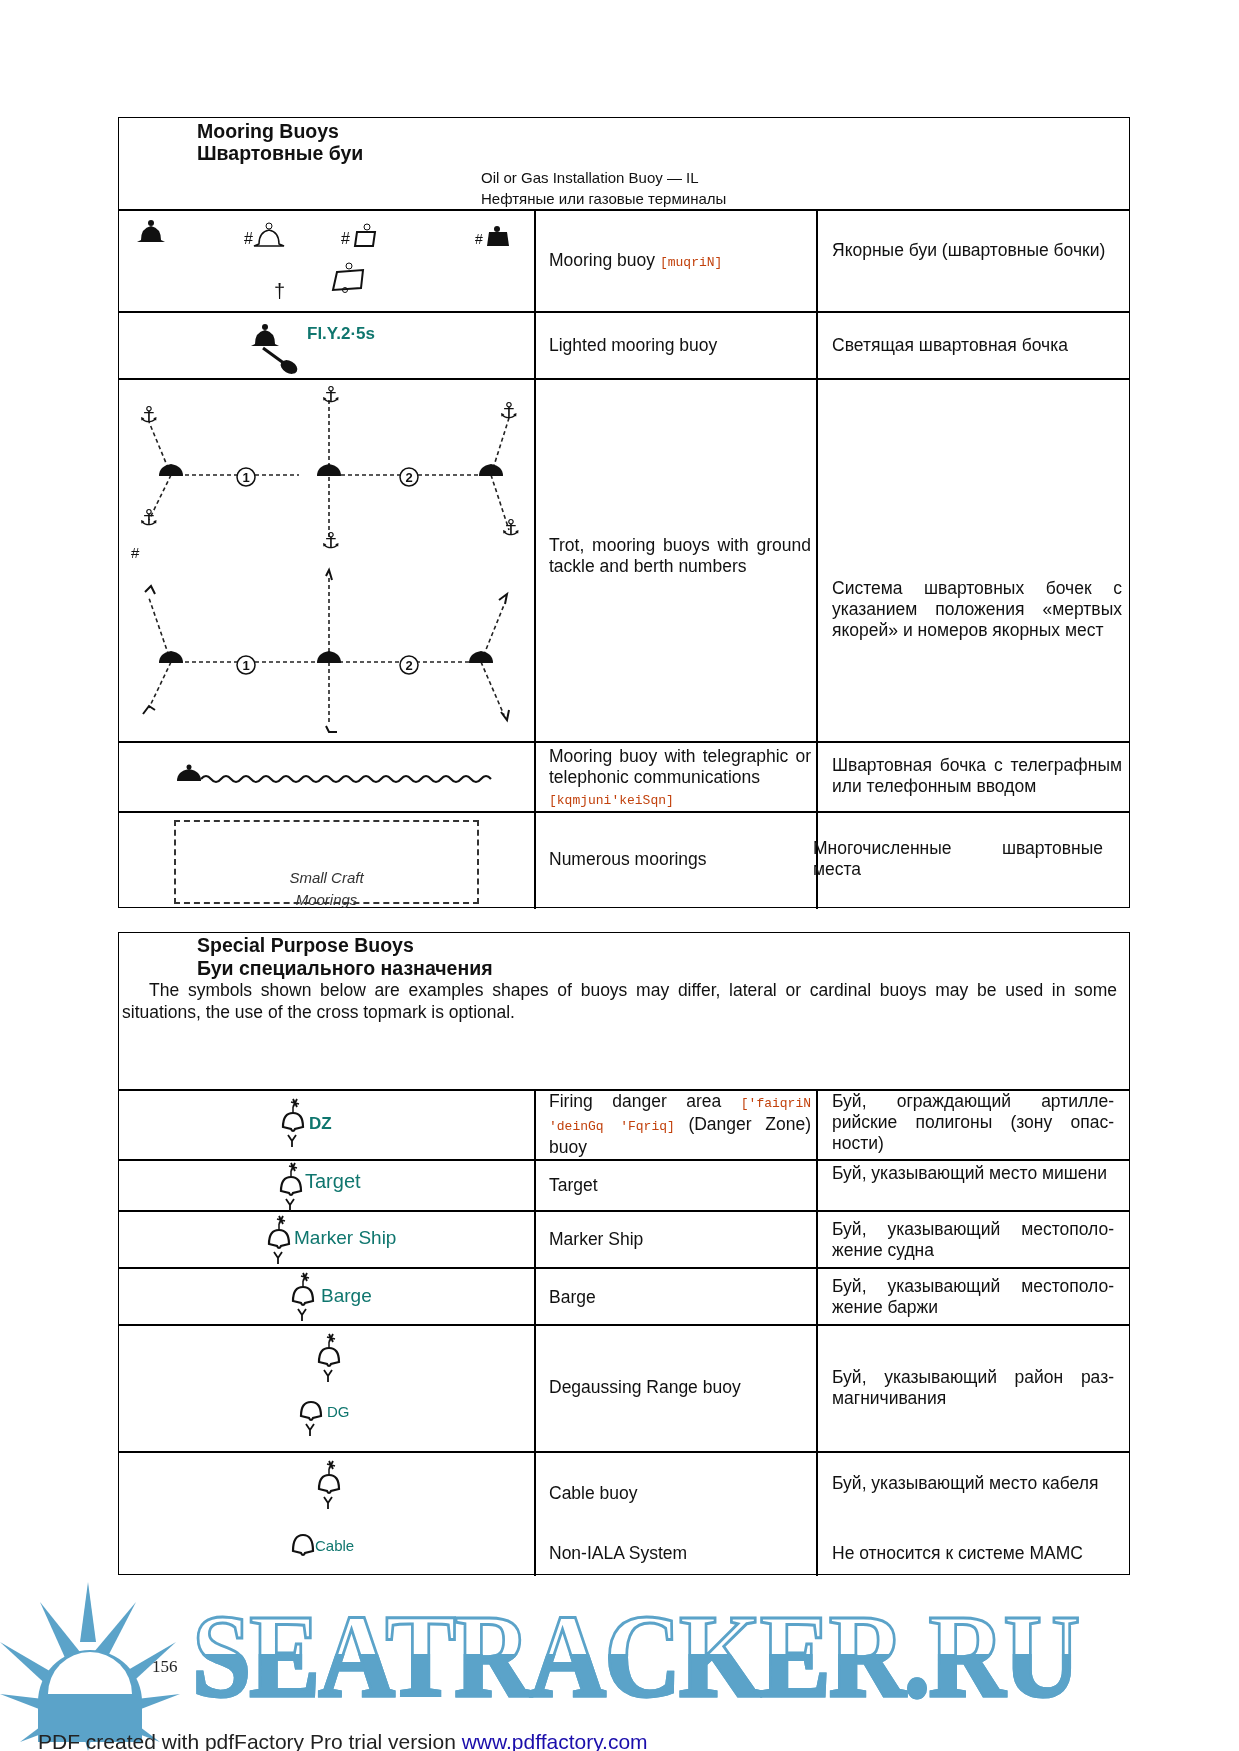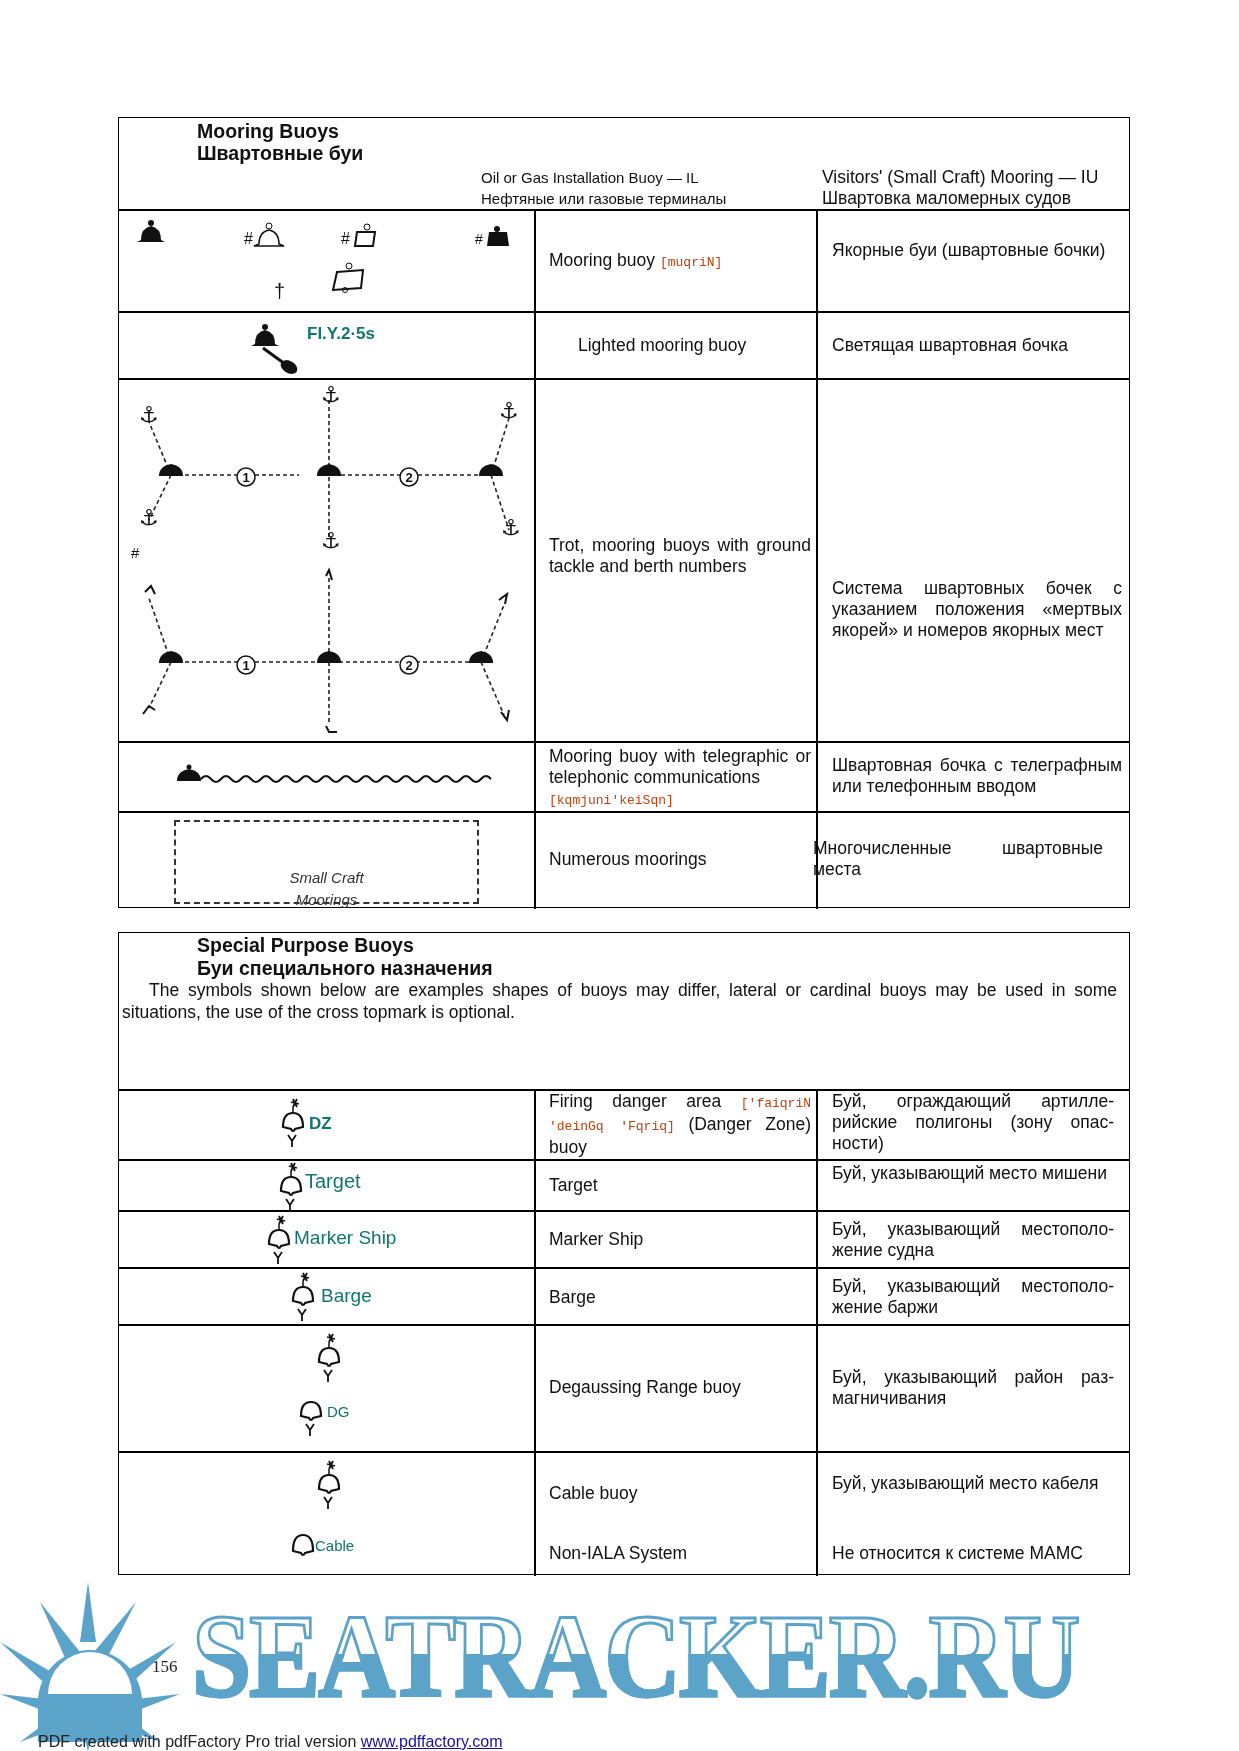--- a/index.html
+++ b/index.html
@@ -19,24 +19,20 @@
 </head>
 <body>
 
 <div class="tbl" style="top:117px;height:791px;">
   <div class="h-title" style="top:2px;">Mooring Buoys</div>
   <div class="h-title" style="top:24px;">Швартовные буи</div>
   <div class="abs" style="left:362px;top:49px;font-size:15px;line-height:21px;">
     <div>Oil or Gas Installation Buoy — IL</div>
     <div>Нефтяные или газовые терминалы</div>
   </div>
-  <div class="abs" style="left:703px;top:49px;font-size:17.5px;line-height:21px;">
-    <div>Visitors' (Small Craft) Mooring — IU</div>
-    <div>Швартовка маломерных судов</div>
-  </div>
 
   <div class="hline" style="top:91px;"></div>
   <div class="hline" style="top:193px;"></div>
   <div class="hline" style="top:260px;"></div>
   <div class="hline" style="top:623px;"></div>
   <div class="hline" style="top:693px;"></div>
 
   <div class="vline" style="left:415px;top:91px;height:700px;"></div>
   <div class="vline" style="left:697px;top:91px;height:700px;"></div>
 
@@ -75,21 +71,21 @@
   </div>
 
   <div>
     <svg style="left:0;top:194px;" width="414" height="66">
       <path d="M136,32 Q136,20 146,18 Q156,20 156,32 L160,34 L132,34 Z" fill="#111"></path>
       <circle cx="146" cy="15" r="3" fill="#111"></circle>
       <path d="M144,36 L166,52" stroke="#111" stroke-width="3"></path>
       <ellipse cx="170" cy="55" rx="9" ry="6" fill="#111" transform="rotate(30 170 55)"></ellipse>
     </svg>
     <div class="sym" style="left:188px;top:206px;font-weight:bold;">Fl.Y.2·5s</div>
-    <div class="cell-text" style="left:430px;top:217px;margin-left:29px;">Lighted mooring buoy</div>
+    <div class="cell-text" style="left:430px;top:217px;">Lighted mooring buoy</div>
     <div class="cell-text" style="left:713px;top:217px;">Светящая швартовная бочка</div>
   </div>
 
   <div>
     <svg style="left:0;top:262px;" width="414" height="360">
 
       <g stroke="#222" stroke-width="1.6" stroke-dasharray="4,3" fill="none">
         <line x1="52" y1="95" x2="180" y2="95"></line>
           <line x1="208" y1="95" x2="360" y2="95"></line>
         <line x1="210" y1="20" x2="210" y2="160"></line>
@@ -279,15 +275,15 @@
     <polygon points="88,169 80,140 96,140"></polygon>
     <path d="M38,120 A52,52 0 0 1 142,120 Z" fill="#5ba3c9"></path>
     <rect x="38" y="120" width="104" height="40" fill="#5ba3c9"></rect>
   </g>
   <path d="M48,112 A42,42 0 0 1 132,112 Z" fill="#fff"></path>
 </svg>
 <div class="abs" style="left:152px;top:1657px;font-family:'Liberation Serif',serif;font-size:17px;color:#222;">156</div>
 <div class="wm" style="left:192px;top:1598px;font-size:118px;letter-spacing:-2px;color:#fff;-webkit-text-stroke:3px #5ba3c9;line-height:1;transform:scaleX(0.9);transform-origin:left top;">
   <span style="background:linear-gradient(to bottom,#fff 0,#fff 48%,#5ba3c9 48%,#5ba3c9 100%);-webkit-background-clip:text;background-clip:text;color:transparent;">SEATRACKER.RU</span>
 </div>
-<div class="abs" style="left:38px;top:1732px;font-size:16px;line-height:19px;color:#222;white-space:nowrap;">
+<div class="abs" style="left:38px;top:1732px;font-size:21px;line-height:19px;color:#222;white-space:nowrap;">
   <span>PDF created with pdfFactory Pro trial version </span><a style="color:#1a0dab;text-decoration:underline;">www.pdffactory.com</a>
 </div>
 
 </body></html>

